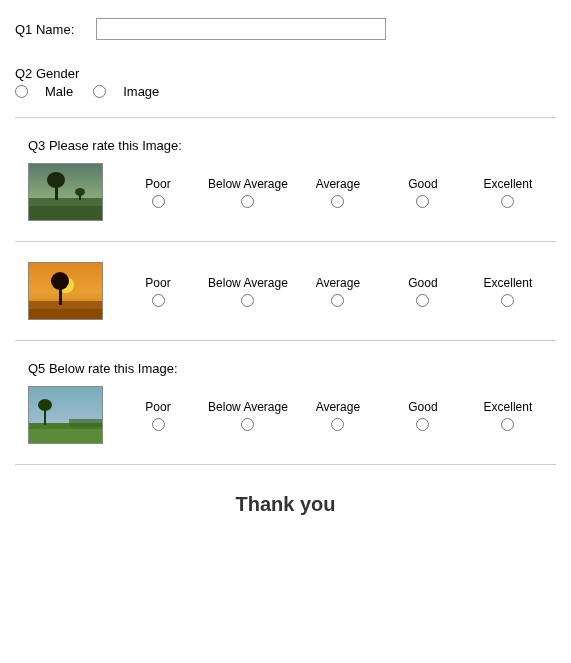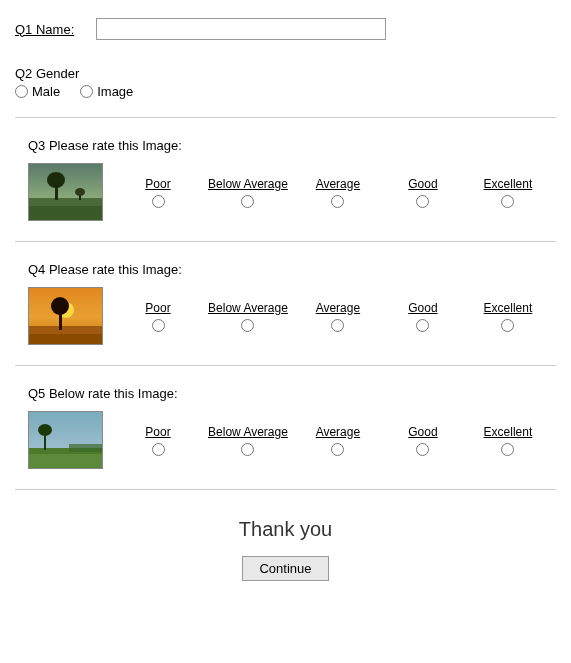--- a/index.html
+++ b/index.html
@@ -15,21 +15,20 @@
     }
     .q1-row {
       display: flex;
       align-items: center;
       margin-bottom: 10px;
       padding: 8px 0;
     }
     .q1-label {
       margin-right: 22px;
       white-space: nowrap;
-      text-decoration: underline;
     }
     .q1-input {
       border: 1px solid #999;
       width: 290px;
       height: 22px;
       font-size: 13px;
     }
     .q2-section {
       margin-bottom: 10px;
       padding: 8px 0;
@@ -38,39 +37,38 @@
       margin-bottom: 3px;
     }
     .gender-options {
       display: flex;
       align-items: center;
       gap: 20px;
     }
     .gender-option {
       display: flex;
       align-items: center;
-      gap: 4px;
+      gap: 17px;
     }
     .divider {
       border: none;
       border-top: 1px solid #ccc;
       margin: 8px 0;
     }
     .image-question {
       padding: 12px 13px;
     }
     .image-q-label {
       margin-bottom: 10px;
       font-weight: normal;
     }
     .image-rating-row {
       display: flex;
       align-items: center;
       gap: 0;
-      text-decoration: underline;
     }
     .landscape-img {
       width: 75px;
       height: 58px;
       border: 1px solid #888;
       margin-right: 20px;
       flex-shrink: 0;
       overflow: hidden;
       position: relative;
     }
@@ -94,21 +92,21 @@
     }
     .rating-option input[type="radio"] {
       margin: 0;
     }
     .thank-you-section {
       text-align: center;
       padding: 20px 0 15px;
     }
     .thank-you-text {
       font-size: 20px;
-      font-weight: normal;
+      font-weight: bold;
       color: #333;
       margin-bottom: 15px;
     }
     .continue-btn {
       border: 1px solid #999;
       background: #e8e8e8;
       padding: 4px 16px;
       font-size: 13px;
       cursor: pointer;
     }
@@ -183,21 +181,20 @@
           <label>Excellent</label>
           <input type="radio" name="q3rating" value="excellent" style="">
         </div>
       </div>
     </div>
   </div>
 
   <hr class="divider">
 
   <div class="image-question">
-    <div class="image-q-label">Q4 Please rate this Image:</div>
     <div class="image-rating-row">
       <div class="landscape-img">
         <svg width="75" height="58">
           <defs>
             <linearGradient id="sky2" x1="0" y1="0" x2="0" y2="1">
               <stop offset="0%" stop-color="#e08820"></stop>
               <stop offset="50%" stop-color="#e8a030"></stop>
               <stop offset="100%" stop-color="#c87010"></stop>
             </linearGradient>
           </defs>
@@ -284,16 +281,15 @@
           <input type="radio" name="q5rating" value="excellent" style="">
         </div>
       </div>
     </div>
   </div>
 
   <hr class="divider">
 
   <div class="thank-you-section">
     <div class="thank-you-text">Thank you</div>
-    <button class="continue-btn">Continue</button>
   </div>
 
 </div>
 
 </body></html>

